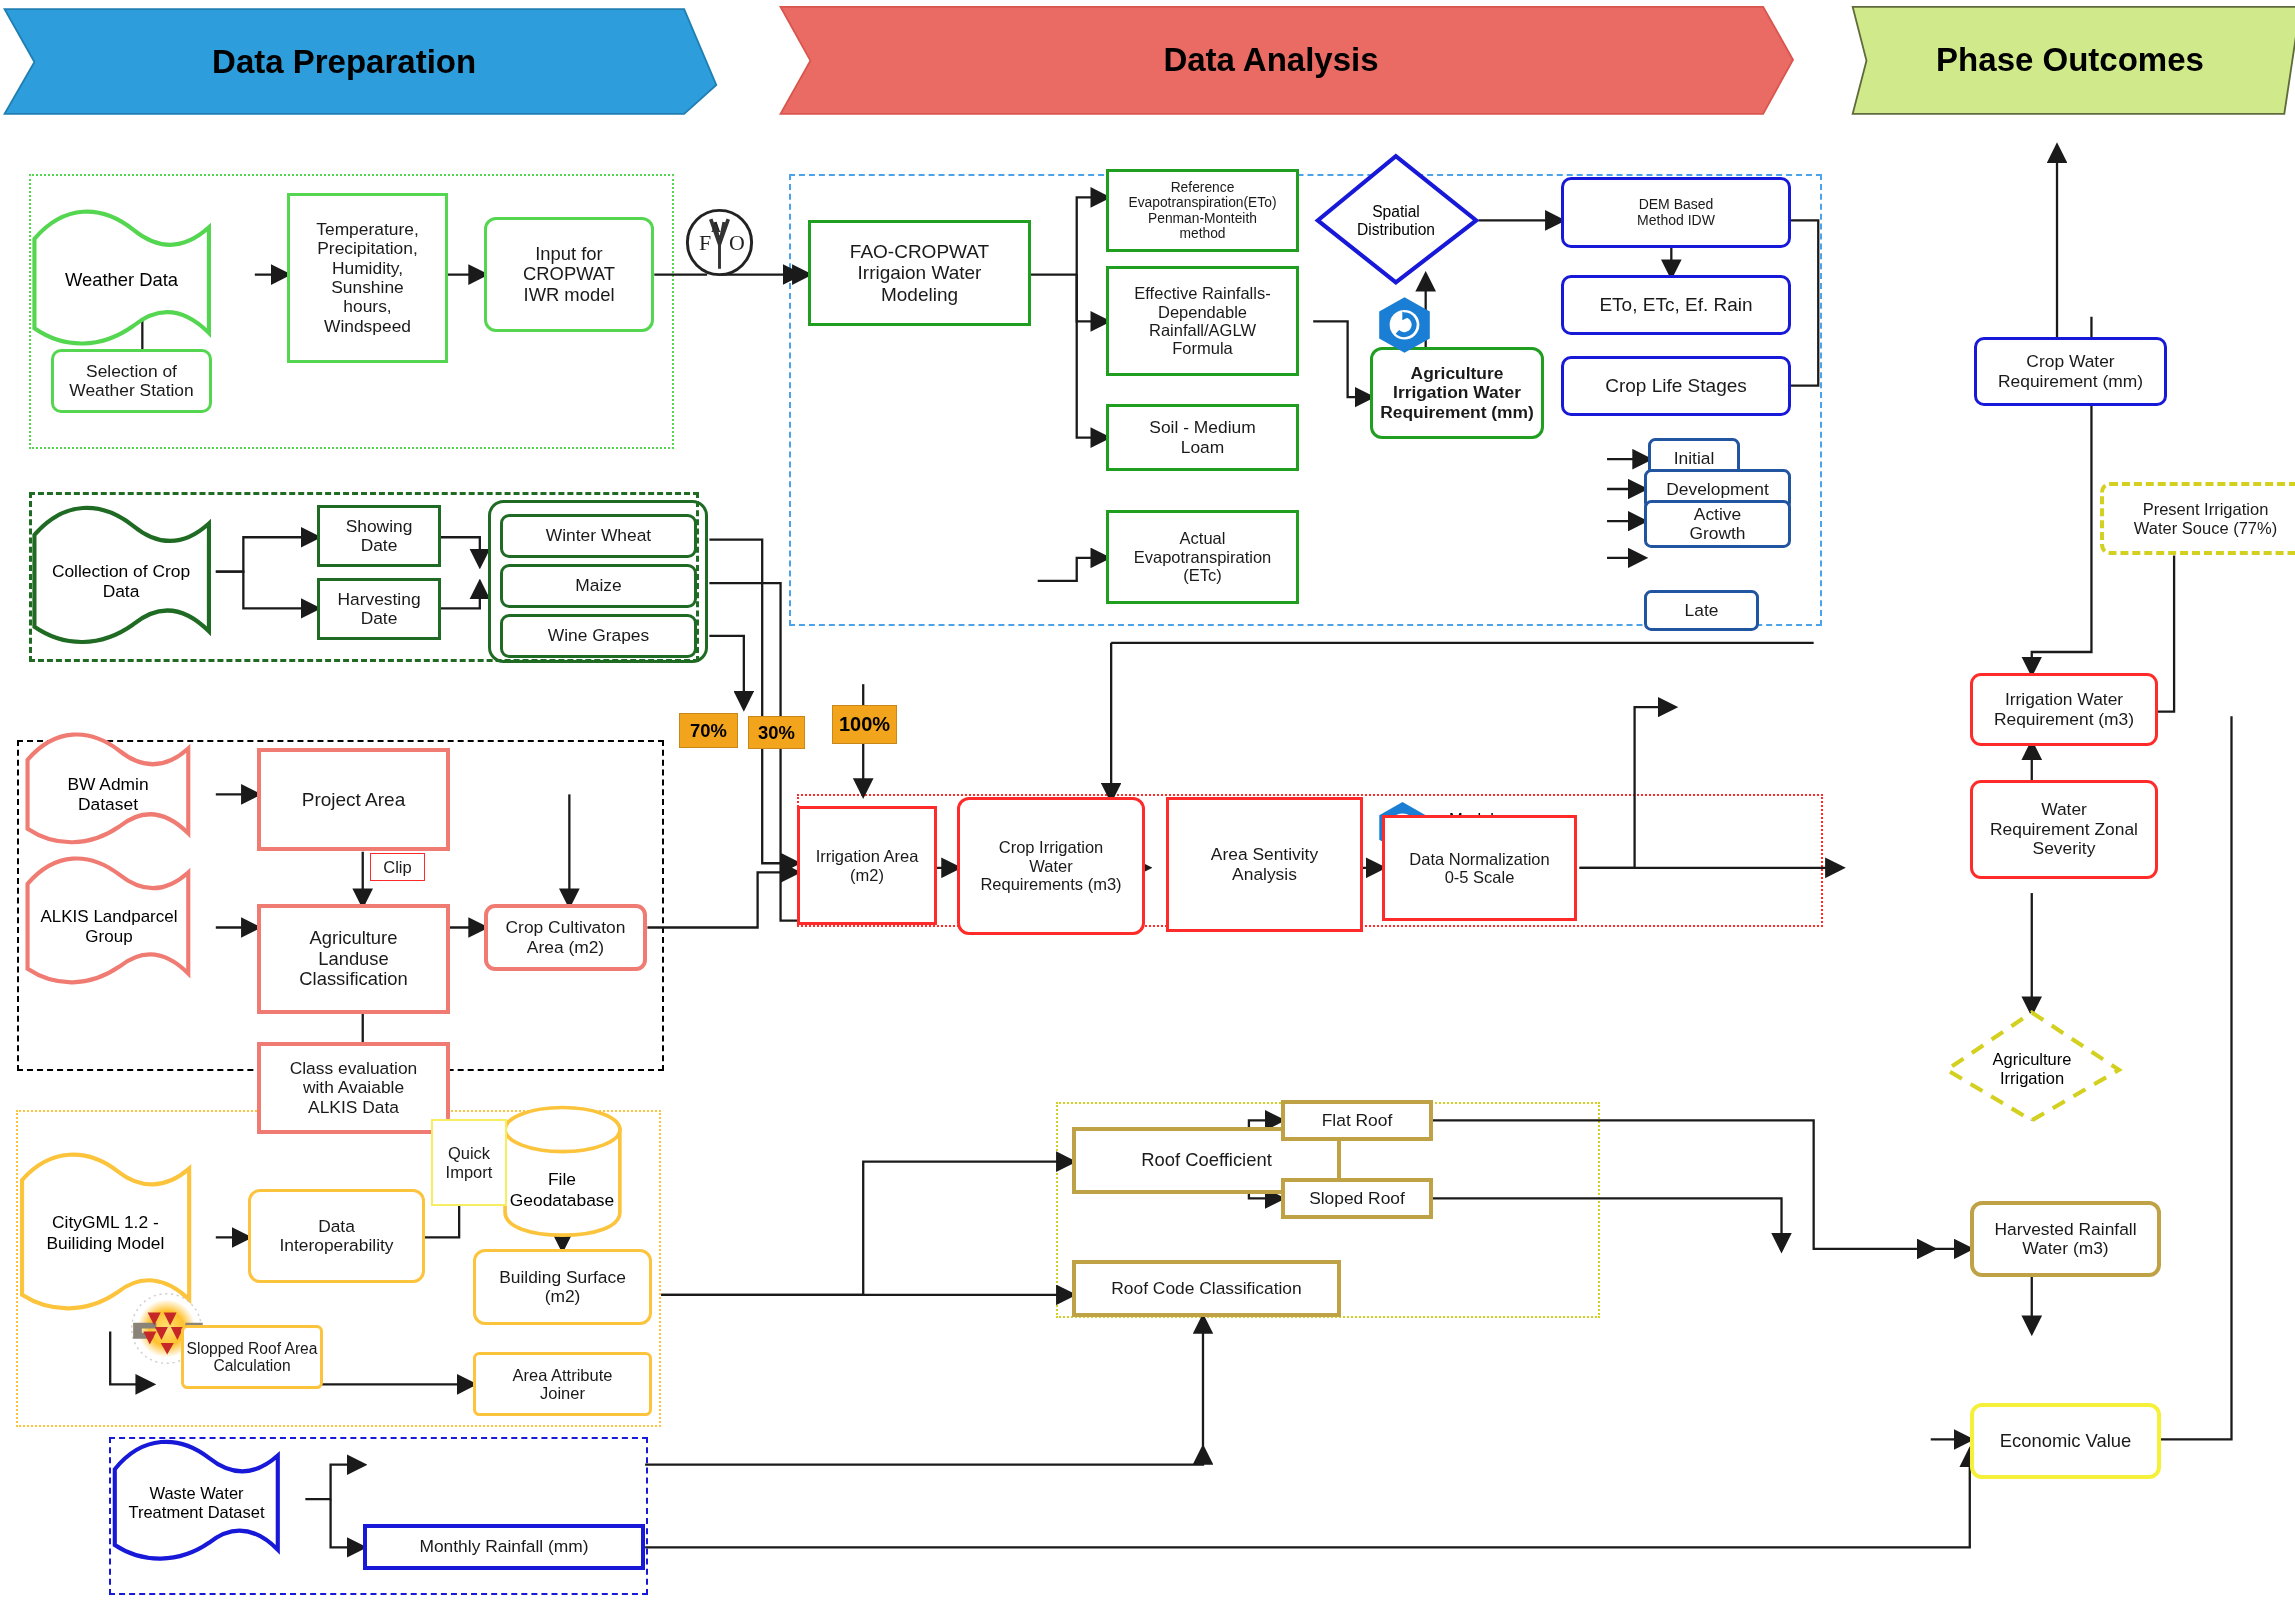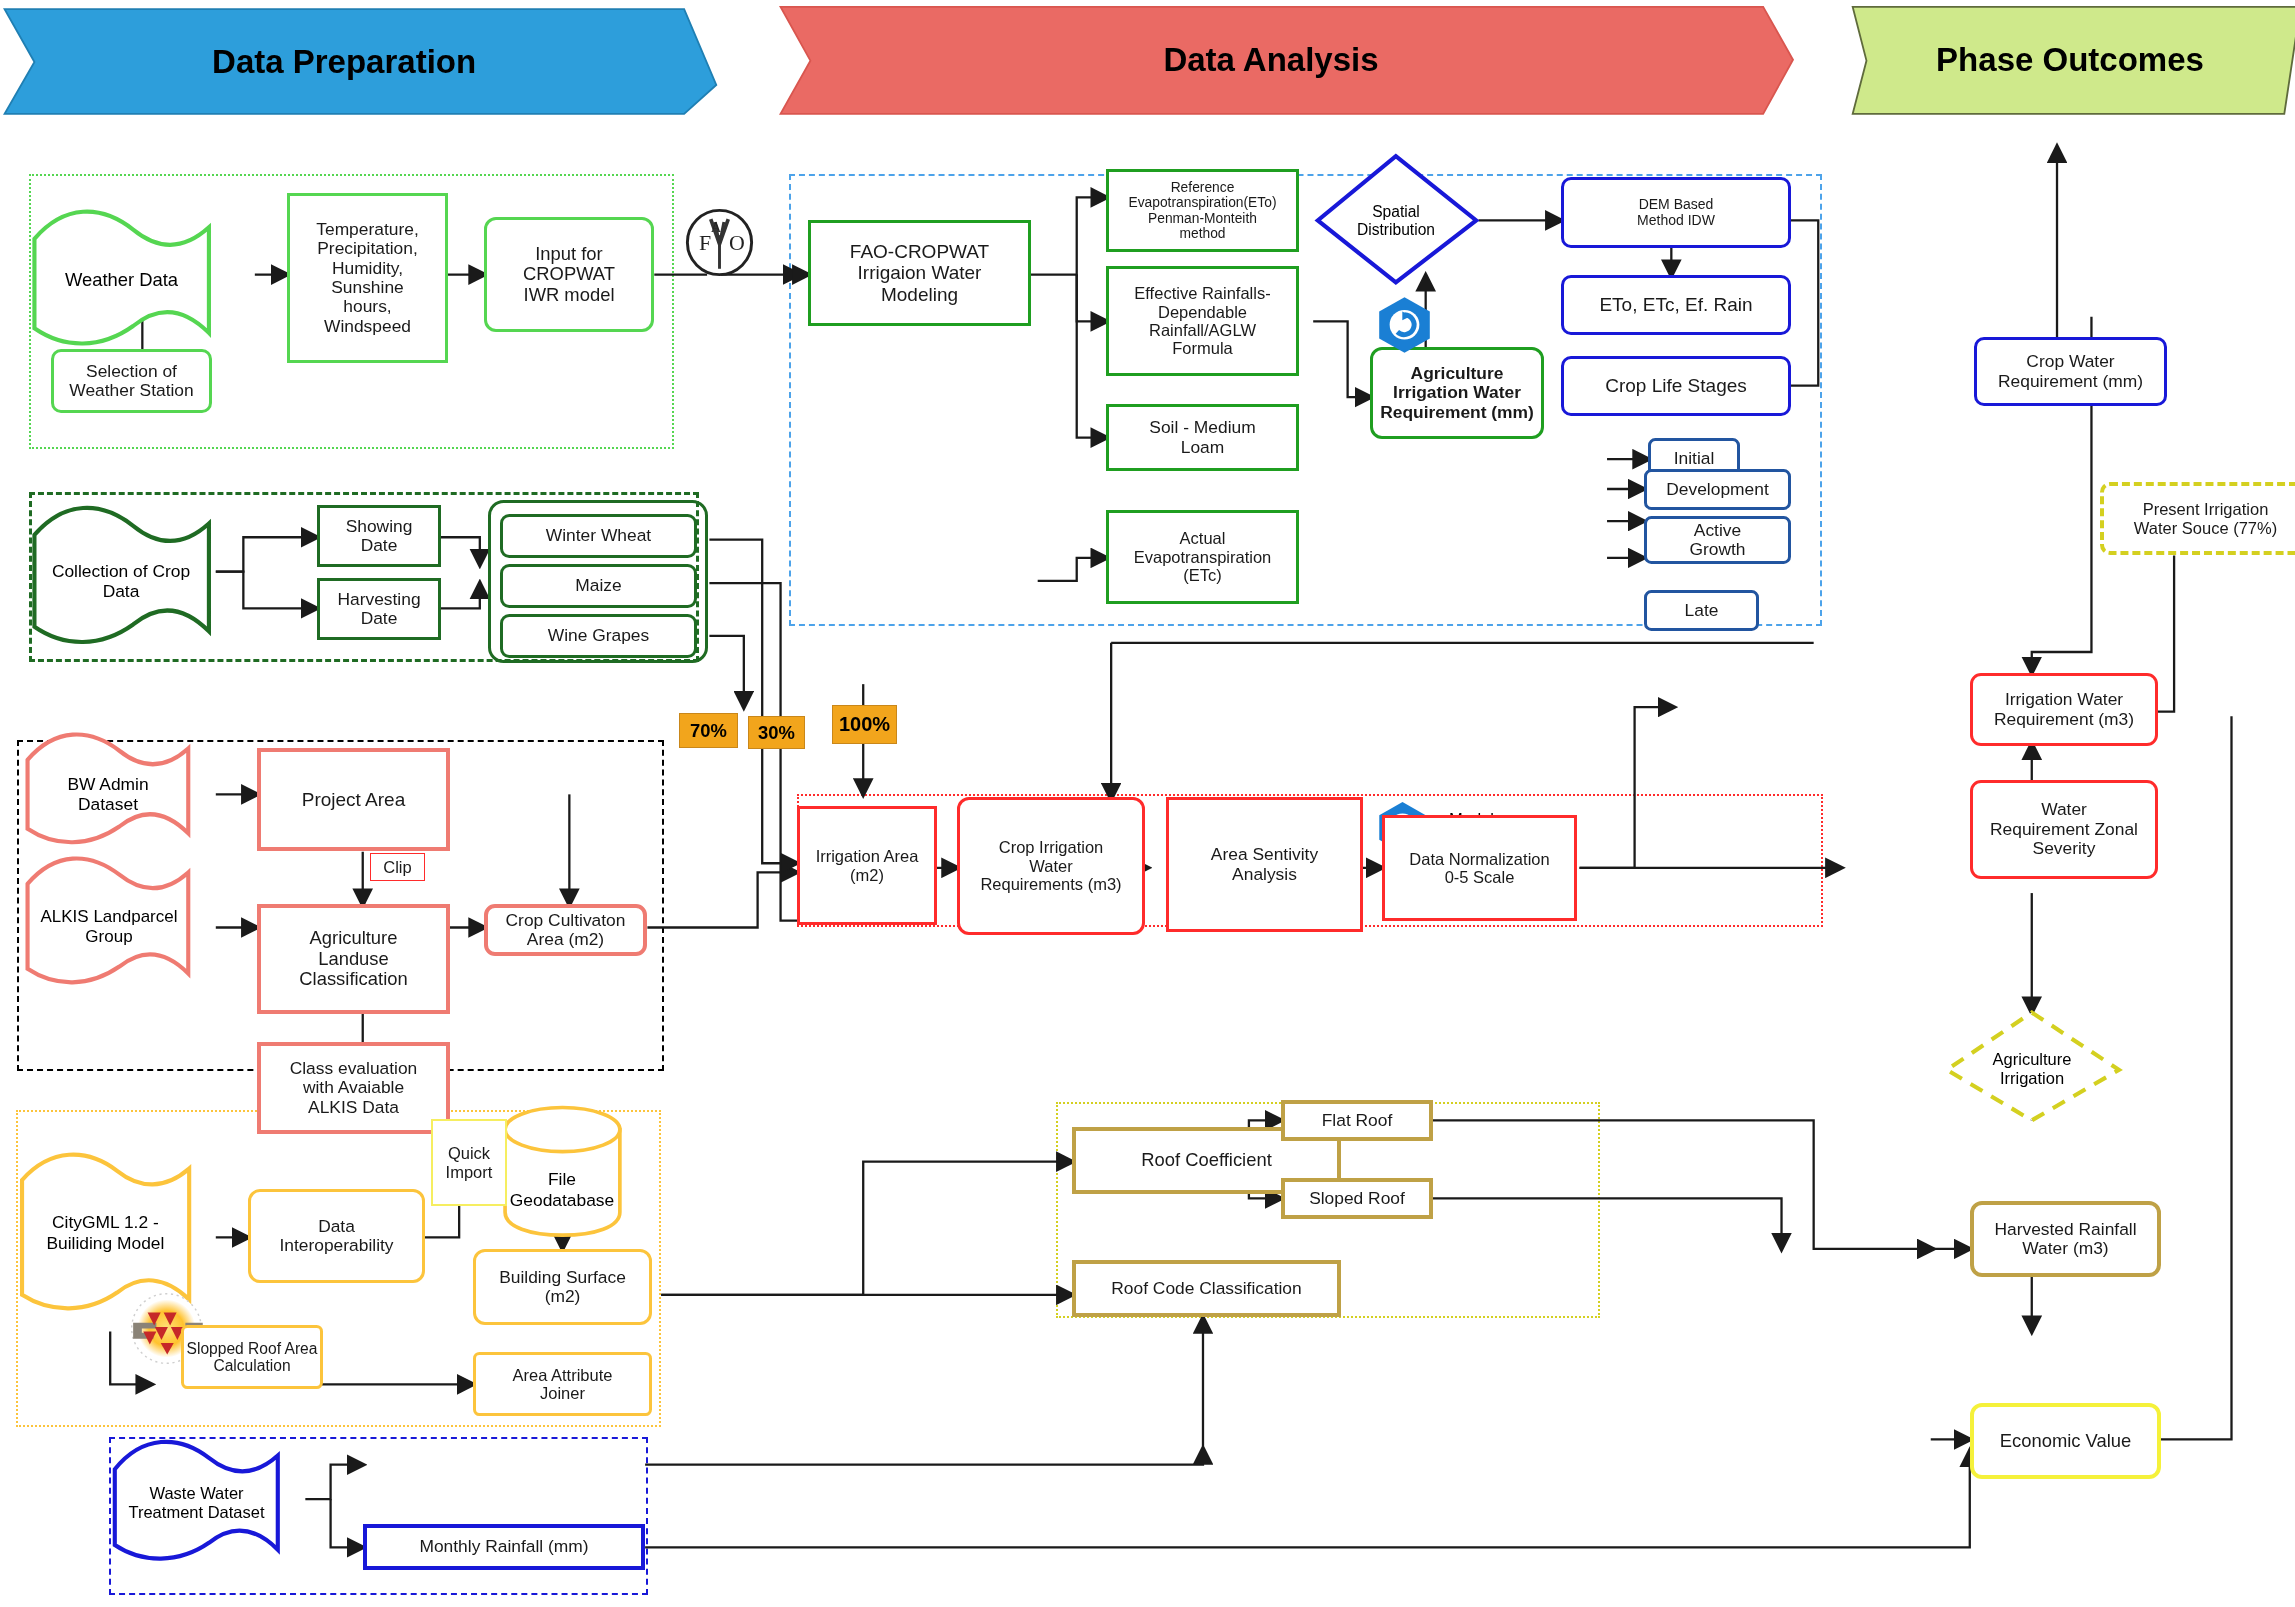--- a/index.html
+++ b/index.html
@@ -283,21 +283,21 @@
 Landuse
 Classification</span>
   </div>
 
   <div class="node rect g-salmon" style="left:257px;top:1042px;width:193px;height:92px;border-width:4.1px;font-size:17.4px;white-space:pre-line;">
     <span>Class evaluation
 with Avaiable
 ALKIS Data</span>
   </div>
 
-  <div class="node round g-salmon" style="left:484px;top:904px;width:163px;height:52px;border-width:4.1px;border-radius:11px;font-size:17.4px;white-space:pre-line;">
+  <div class="node round g-salmon" style="left:484px;top:904px;width:163px;height:67px;border-width:4.1px;border-radius:11px;font-size:17.4px;white-space:pre-line;">
     <span>Crop Cultivaton
 Area (m2)</span>
   </div>
 
   <div class="node rect g-green" style="left:808px;top:220px;width:223px;height:106px;border-width:3.7px;font-size:19px;white-space:pre-line;">
     <span>FAO-CROPWAT
 Irrigaion Water
 Modeling</span>
   </div>
 
@@ -351,21 +351,21 @@
   <div class="node round g-blue" style="left:1561px;top:356px;width:230px;height:60px;border-width:3.7px;border-radius:10px;font-size:19px;">
     <span>Crop Life Stages</span>
   </div>
 
   <div class="node round g-bluedk" style="left:1648px;top:438px;width:92px;height:41px;border-width:3.2px;border-radius:7.3px;font-size:17.4px;">
     <span>Initial</span>
   </div>
   <div class="node round g-bluedk" style="left:1644px;top:469px;width:147px;height:41px;border-width:3.2px;border-radius:7.3px;font-size:17.4px;">
     <span>Development</span>
   </div>
-  <div class="node round g-bluedk" style="left:1644px;top:516px;width:147px;height:48px;border-width:3.2px;border-radius:7.3px;font-size:17.4px;white-space:pre-line;">
+  <div class="node round g-bluedk" style="left:1644px;top:500px;width:147px;height:48px;border-width:3.2px;border-radius:7.3px;font-size:17.4px;white-space:pre-line;">
     <span>Active
 Growth</span>
   </div>
   <div class="node round g-bluedk" style="left:1644px;top:590px;width:115px;height:41px;border-width:3.2px;border-radius:7.3px;font-size:17.4px;">
     <span>Late</span>
   </div>
 
   <div class="node rect g-red" style="left:797px;top:806px;width:140px;height:119px;border-width:3.7px;font-size:16.5px;">
     <span>Irrigation Area (m2)</span>
   </div>

